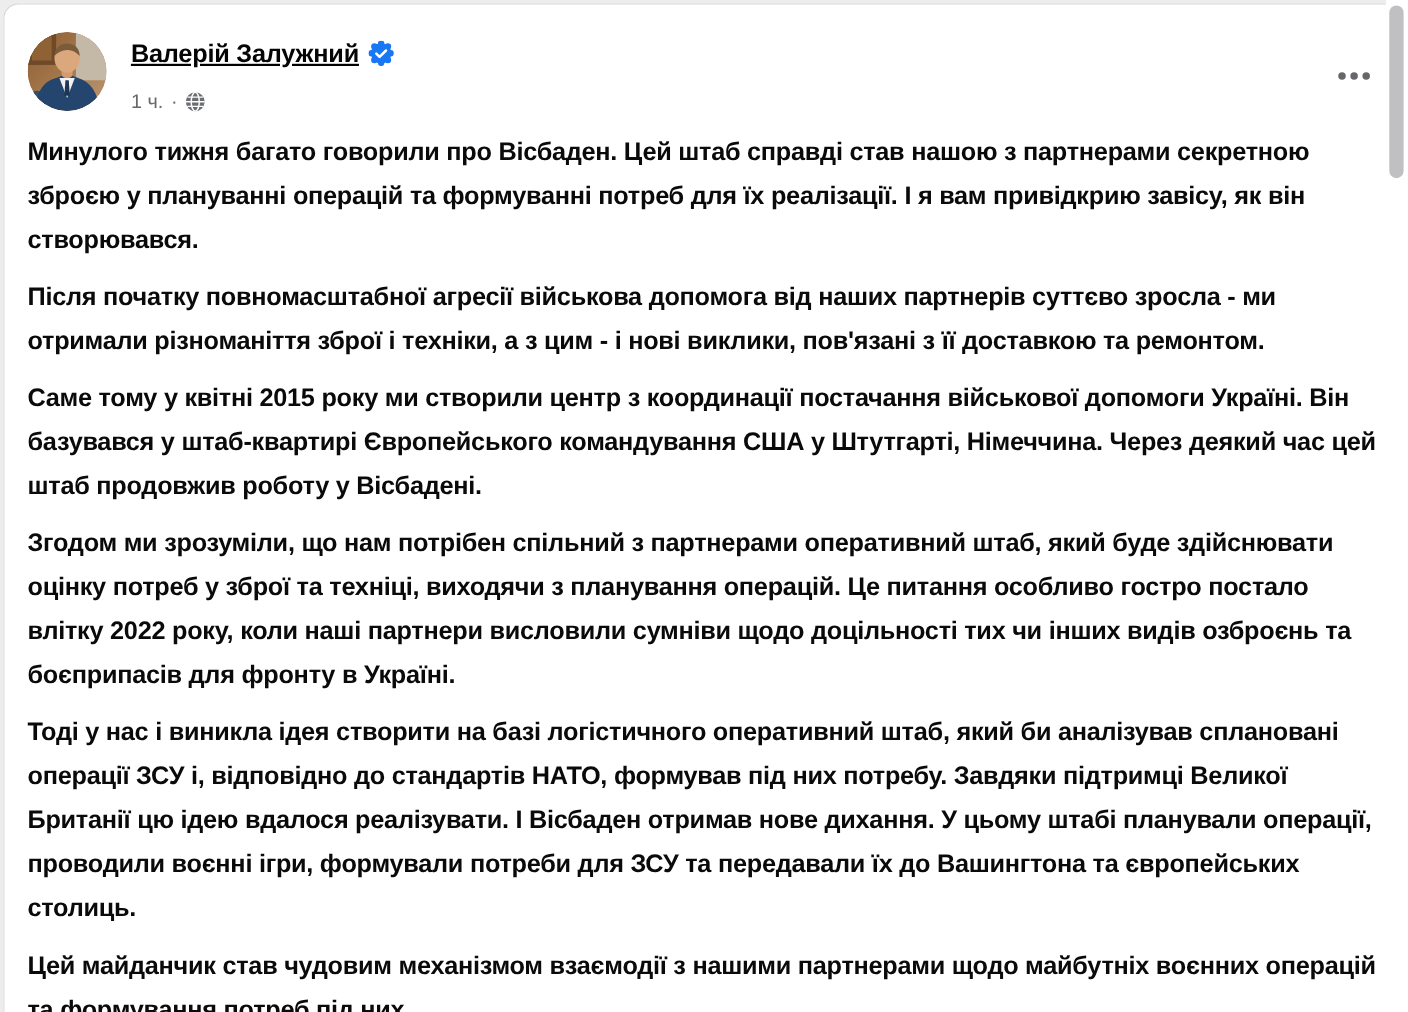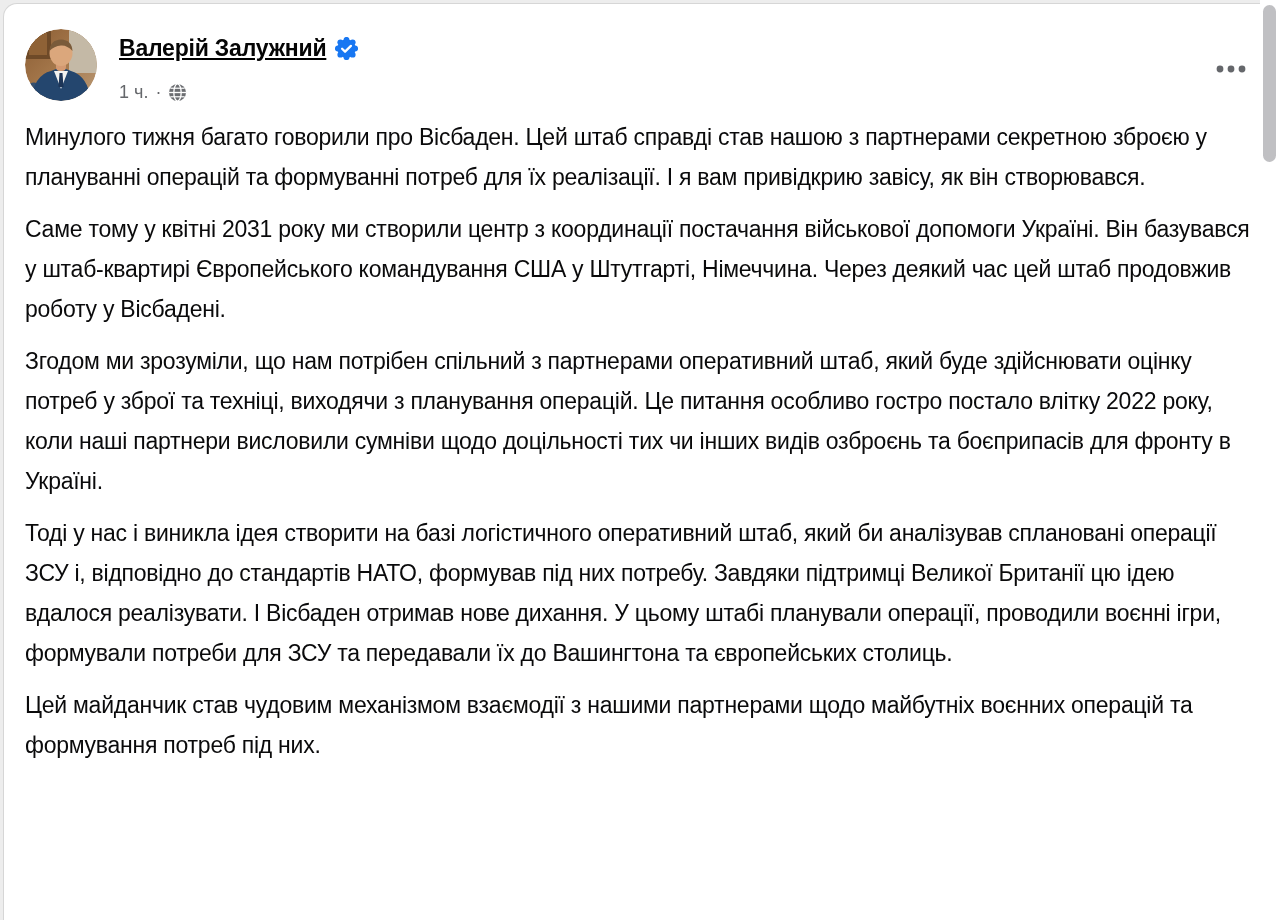--- a/index.html
+++ b/index.html
@@ -44,21 +44,21 @@
     position:absolute;right:42px;top:18px;width:44px;height:44px;
     display:flex;align-items:center;justify-content:center;
     border:none;background:transparent;cursor:pointer;border-radius:50%;
     padding:0;
   }
   .post-body{
     margin-top:14px;
     padding-right:42px;
     font-size:23px;line-height:40px;color:#0a0a0b;letter-spacing:-0.25px;
   }
-  .post-body p{margin:0 0 12px 0;}
+  .post-body p{margin:0 0 12px 0;font-weight:bold;}
   .scroll-track{
     position:absolute;right:0;top:0;width:20px;height:920px;
     background:#ffffff;z-index:10;
   }
   .scroll-thumb{
     position:absolute;right:4px;top:5px;width:13px;height:157px;
     background:#c0c0c3;border-radius:7px;cursor:pointer;
   }
 </style>
 </head>
@@ -129,21 +129,22 @@
       <svg width="30" height="8" viewBox="0 0 30 8" aria-hidden="true">
         <circle cx="4" cy="4" r="3.4" fill="#65676b"></circle>
         <circle cx="15" cy="4" r="3.4" fill="#65676b"></circle>
         <circle cx="26" cy="4" r="3.4" fill="#65676b"></circle>
       </svg>
     </button>
   </div>
 
   <div class="post-body">
     <p>Минулого тижня багато говорили про Вісбаден. Цей штаб справді став нашою з партнерами секретною зброєю у плануванні операцій та формуванні потреб для їх реалізації. І я вам привідкрию завісу, як він створювався.</p>
-    <p>Саме тому у квітні 2031 року ми створили центр з координації постачання військової допомоги Україні. Він базувався у штаб-квартирі Європейського командування США у Штутгарті, Німеччина. Через деякий час цей штаб продовжив роботу у Вісбадені.</p>
+    <p>Після початку повномасштабної агресії військова допомога від наших партнерів суттєво зросла - ми отримали різноманіття зброї і техніки, а з цим - і нові виклики, пов'язані з її доставкою та ремонтом.</p>
+    <p>Саме тому у квітні 2015 року ми створили центр з координації постачання військової допомоги Україні. Він базувався у штаб-квартирі Європейського командування США у Штутгарті, Німеччина. Через деякий час цей штаб продовжив роботу у Вісбадені.</p>
     <p>Згодом ми зрозуміли, що нам потрібен спільний з партнерами оперативний штаб, який буде здійснювати оцінку потреб у зброї та техніці, виходячи з планування операцій. Це питання особливо гостро постало влітку 2022 року, коли наші партнери висловили сумніви щодо доцільності тих чи інших видів озброєнь та боєприпасів для фронту в Україні.</p>
     <p>Тоді у нас і виникла ідея створити на базі логістичного оперативний штаб, який би аналізував сплановані операції ЗСУ і, відповідно до стандартів НАТО, формував під них потребу. Завдяки підтримці Великої Британії цю ідею вдалося реалізувати. І Вісбаден отримав нове дихання. У цьому штабі планували операції, проводили воєнні ігри, формували потреби для ЗСУ та передавали їх до Вашингтона та європейських столиць.</p>
     <p>Цей майданчик став чудовим механізмом взаємодії з нашими партнерами щодо майбутніх воєнних операцій та формування потреб під них.</p>
   </div>
 
 </div>
 
 <div class="scroll-track">
   <div class="scroll-thumb"></div>
 </div>

